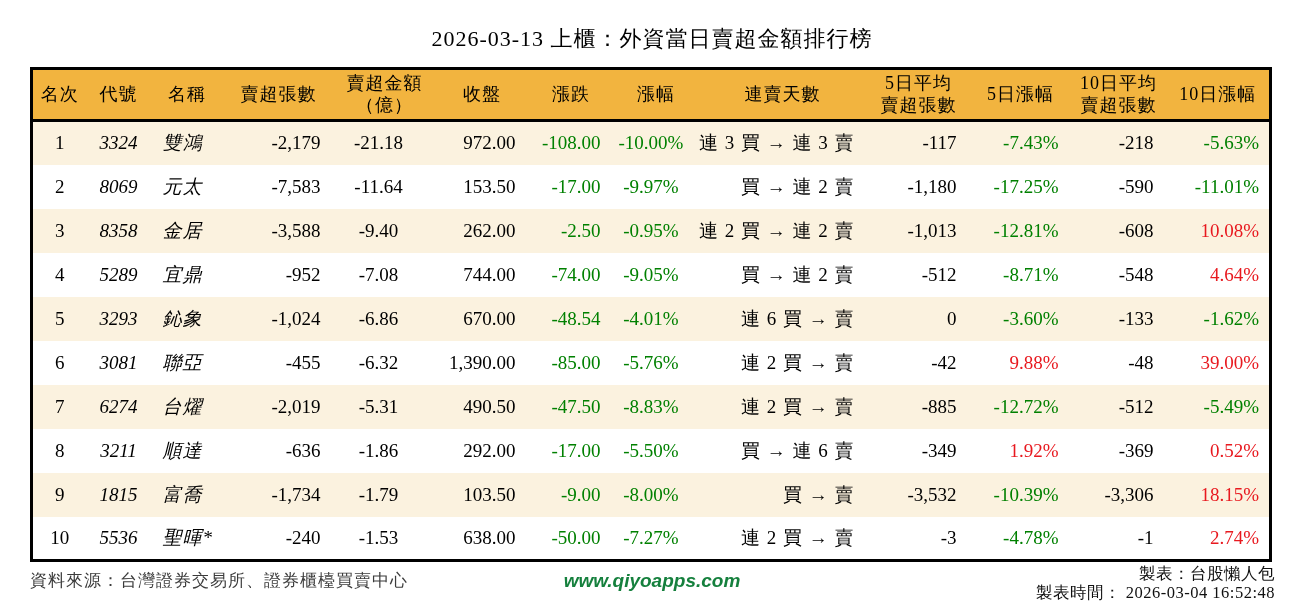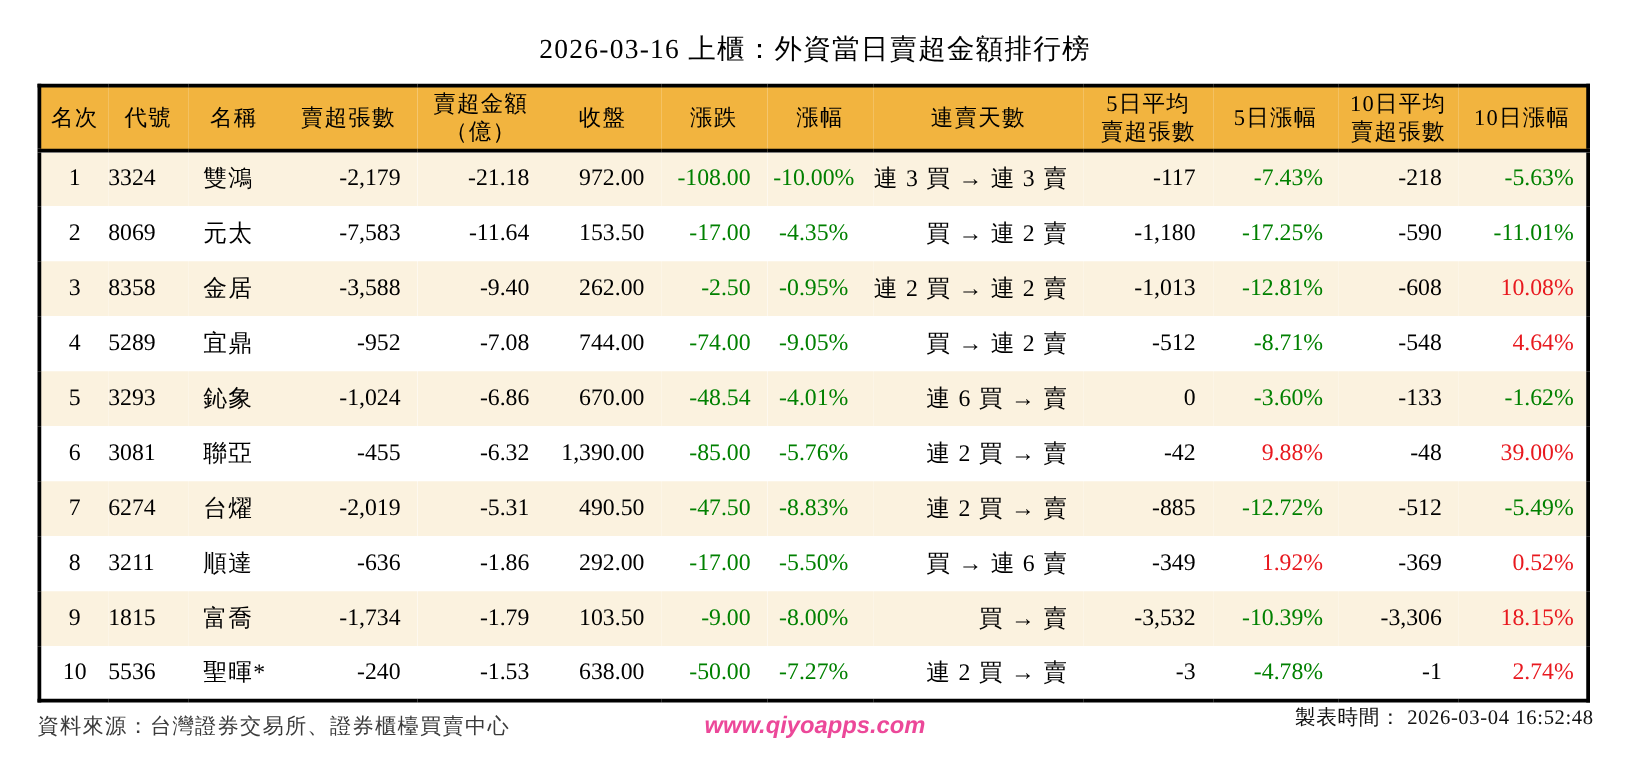--- a/index.html
+++ b/index.html
@@ -47,56 +47,56 @@
   tbody td{
     height:44px;
     font-size:19px;
     vertical-align:middle;
     white-space:nowrap;
     overflow:hidden;
   }
   tbody tr:nth-child(odd) td{background:var(--row-alt-bg);}
   tbody tr:nth-child(even) td{background:#ffffff;}
   .c1{text-align:center;}
-  .c2{text-align:left;}
-  .c3{text-align:left;padding-left:12px;letter-spacing:1px;}
+  .c2{text-align:center;font-style:italic;}
+  .c3{text-align:left;padding-left:12px;letter-spacing:1px;font-style:italic;}
   .c4{text-align:right;padding-right:13px;}
-  .c5{text-align:right;padding-right:12px;}
+  .c5{text-align:center;padding-right:12px;}
   .c6{text-align:right;padding-right:13px;}
   .c7{text-align:right;padding-right:13px;}
   .c8{text-align:center;padding-right:10px;}
   .c9{text-align:right;padding-right:12px;letter-spacing:1px;margin-top:48px;}
   .c10{text-align:right;padding-right:14px;}
   .c11{text-align:right;padding-right:12px;}
   .c12{text-align:right;padding-right:13px;}
   .c13{text-align:right;padding-right:10px;}
   td.neg{color:var(--negative-green);}
   td.pos{color:var(--positive-red);}
   .footer-source{
     position:absolute;left:30px;top:569px;
     font-size:17px;color:var(--footer-muted);letter-spacing:1px;
   }
   .footer-site{
     position:absolute;left:0;top:570px;width:100%;
     text-align:center;
     font-family:"Liberation Sans","DejaVu Sans",sans-serif;
-    font-style:italic;font-weight:bold;font-size:19px;color:#ec4899;
+    font-style:italic;font-weight:bold;font-size:19px;color:#15803d;
   }
   .footer-credit{
     position:absolute;right:29px;top:564px;
     text-align:right;font-size:16.5px;color:#111;
     line-height:19px;letter-spacing:0.5px;
   }
 </style>
 </head>
 <body>
 
 <div class="page">
 
-  <div class="title">2026-03-16 上櫃：外資當日賣超金額排行榜</div>
+  <div class="title">2026-03-13 上櫃：外資當日賣超金額排行榜</div>
 
   <table class="rank">
     <colgroup>
       <col style="width:55px">
         <col style="width:64px">
         <col style="width:73px">
       <col style="width:110px">
         <col style="width:102px">
         <col style="width:93px">
       <col style="width:85px">
@@ -171,21 +171,21 @@
     </tr>
 
     <tr>
       <td class="c1">2</td>
       <td class="c2">8069</td>
       <td class="c3">元太</td>
       <td class="c4">-7,583</td>
       <td class="c5">-11.64</td>
       <td class="c6">153.50</td>
       <td class="c7 neg">-17.00</td>
-      <td class="c8 neg">-4.35%</td>
+      <td class="c8 neg">-9.97%</td>
       <td class="c9">買 → 連 2 賣</td>
       <td class="c10">-1,180</td>
       <td class="c11 neg">-17.25%</td>
       <td class="c12">-590</td>
       <td class="c13 neg">-11.01%</td>
     </tr>
 
     <tr>
       <td class="c1">3</td>
       <td class="c2">8358</td>
@@ -312,16 +312,17 @@
       <td class="c11 neg">-4.78%</td>
       <td class="c12">-1</td>
       <td class="c13 pos">2.74%</td>
     </tr>
   </tbody>
   </table>
 
   <div class="footer-source">資料來源：台灣證券交易所、證券櫃檯買賣中心</div>
   <div class="footer-site">www.qiyoapps.com</div>
   <div class="footer-credit">
+    <div>製表：台股懶人包</div>
     <div>製表時間： 2026-03-04 16:52:48</div>
   </div>
 
 </div>
 
 </body></html>

